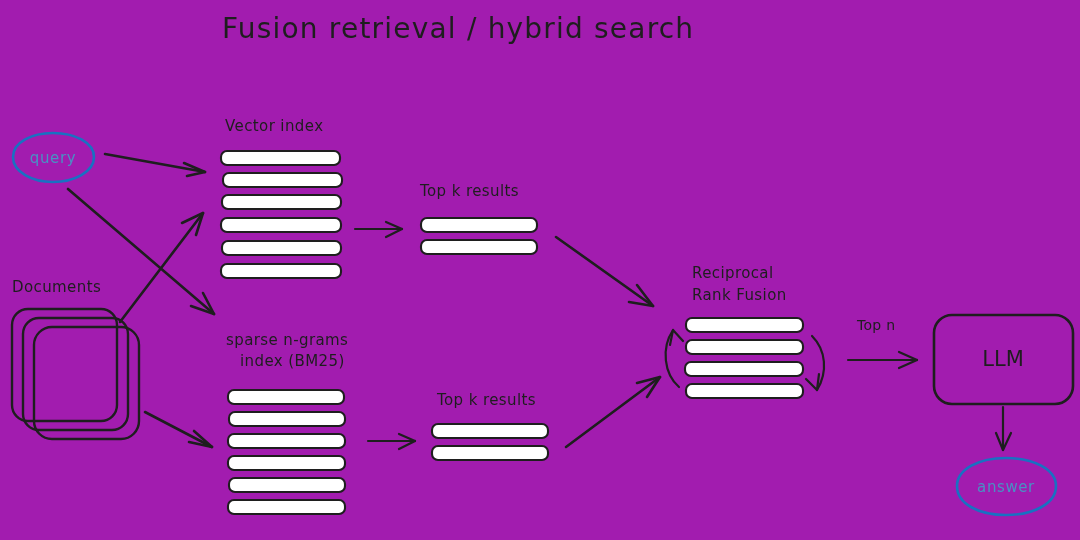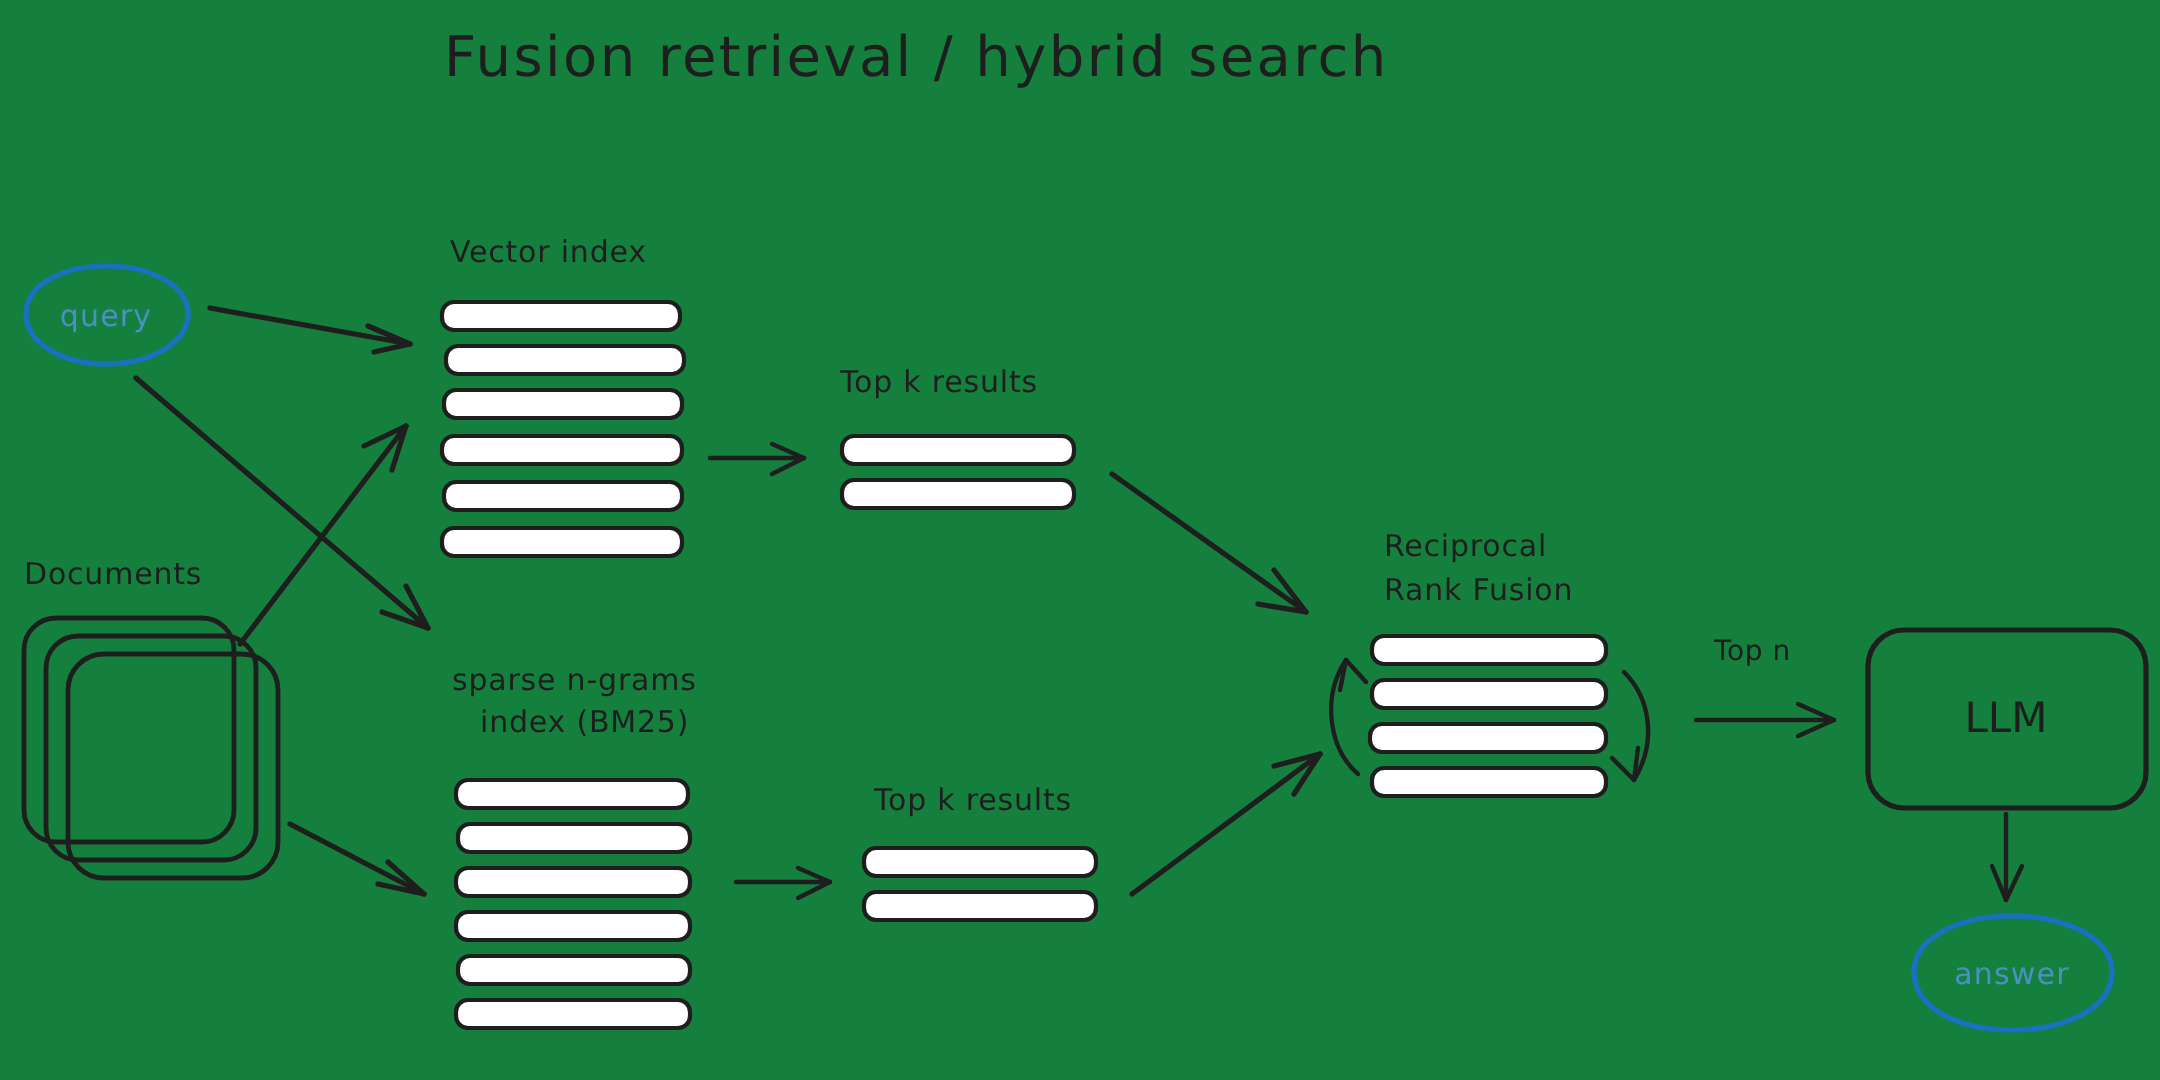--- a/index.html
+++ b/index.html
@@ -1,17 +1,17 @@
 <!DOCTYPE html>
 <html><head>
 <meta charset="utf-8">
 <style>
   html,body{margin:0;padding:0;background:#ffffff;}
   body{width:1080px;height:540px;overflow:hidden;font-family:"DejaVu Sans",sans-serif;}
-  #stage{position:relative;width:1080px;height:540px;background:#15803d;}
+  #stage{position:relative;width:1080px;height:540px;background:#a21caf;}
   svg#canvas{position:absolute;left:0;top:0;width:1080px;height:540px;}
   .hand-text{font-family:"DejaVu Sans",sans-serif;fill:#1e1e1e;}
   .title-text{font-family:"DejaVu Sans",sans-serif;fill:#1e1e1e;font-size:28px;letter-spacing:1.2px;}
   .lbl{font-size:15px;letter-spacing:0.4px;}
   .lbl-sm{font-size:14px;letter-spacing:0.3px;}
   .blue-text{fill:#4a90c4;font-size:15px;letter-spacing:0.6px;}
   .stroke-blk{stroke:#1e1e1e;fill:none;stroke-linecap:round;stroke-linejoin:round;}
   .stroke-blue{stroke:#1971c2;fill:none;stroke-linecap:round;stroke-linejoin:round;}
   .bar{stroke:#1e1e1e;stroke-width:2.1;fill:#ffffff;stroke-linejoin:round;}
   .arrow{stroke:#1e1e1e;stroke-width:2.6;fill:none;stroke-linecap:round;stroke-linejoin:round;}

